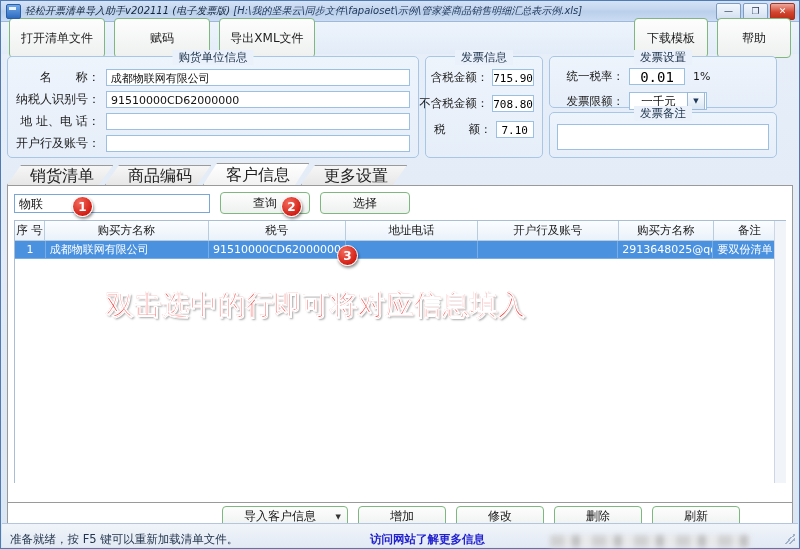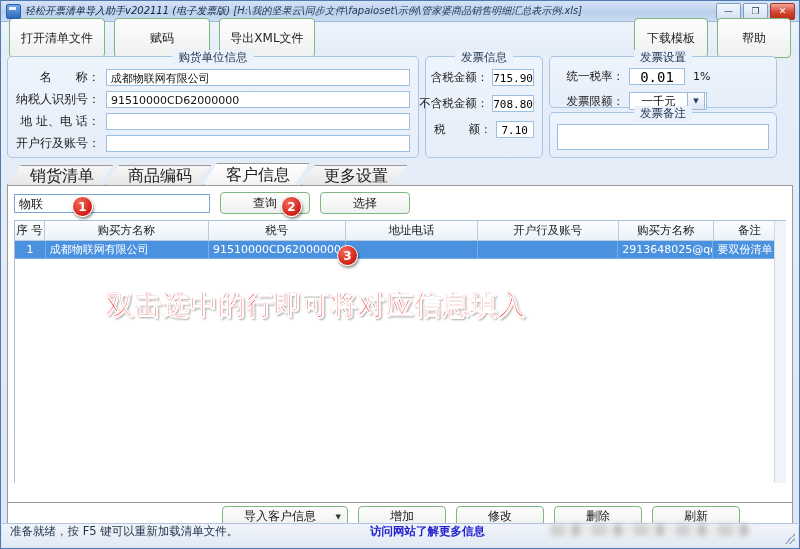--- a/index.html
+++ b/index.html
@@ -201,21 +201,21 @@
   .bbtn.split{min-width:94px;padding-right:20px;position:relative;}
   .bbtn.split .arr{
     position:absolute;right:6px;top:50%;transform:translateY(-50%);
     font-size:7px;color:#333;
   }
   
   .statusbar{
     position:absolute;left:1px;right:1px;bottom:1px;height:24px;
     background:linear-gradient(#f0f4fa,#e3eaf4);
     border-top:1px solid #b3c6dd;
-    display:flex;align-items:flex-start;padding:0 8px;box-sizing:border-box;
+    display:flex;align-items:flex-end;padding:0 8px;box-sizing:border-box;
   }
   .status-text{font-size:11.5px;color:#23354c;}
   .status-link{
     position:absolute;left:360px;font-size:11.5px;color:#2020cf;font-weight:bold;margin-left:8px;
   }
   .blurred{
     position:absolute;left:548px;width:200px;height:12px;border-radius:2px;
     background:repeating-linear-gradient(90deg,#cfcfcf 0 14px,#e6e6e6 14px 22px,#bdbdbd 22px 30px,#e9e9e9 30px 42px);
     filter:blur(2.4px);opacity:.9;
   }

